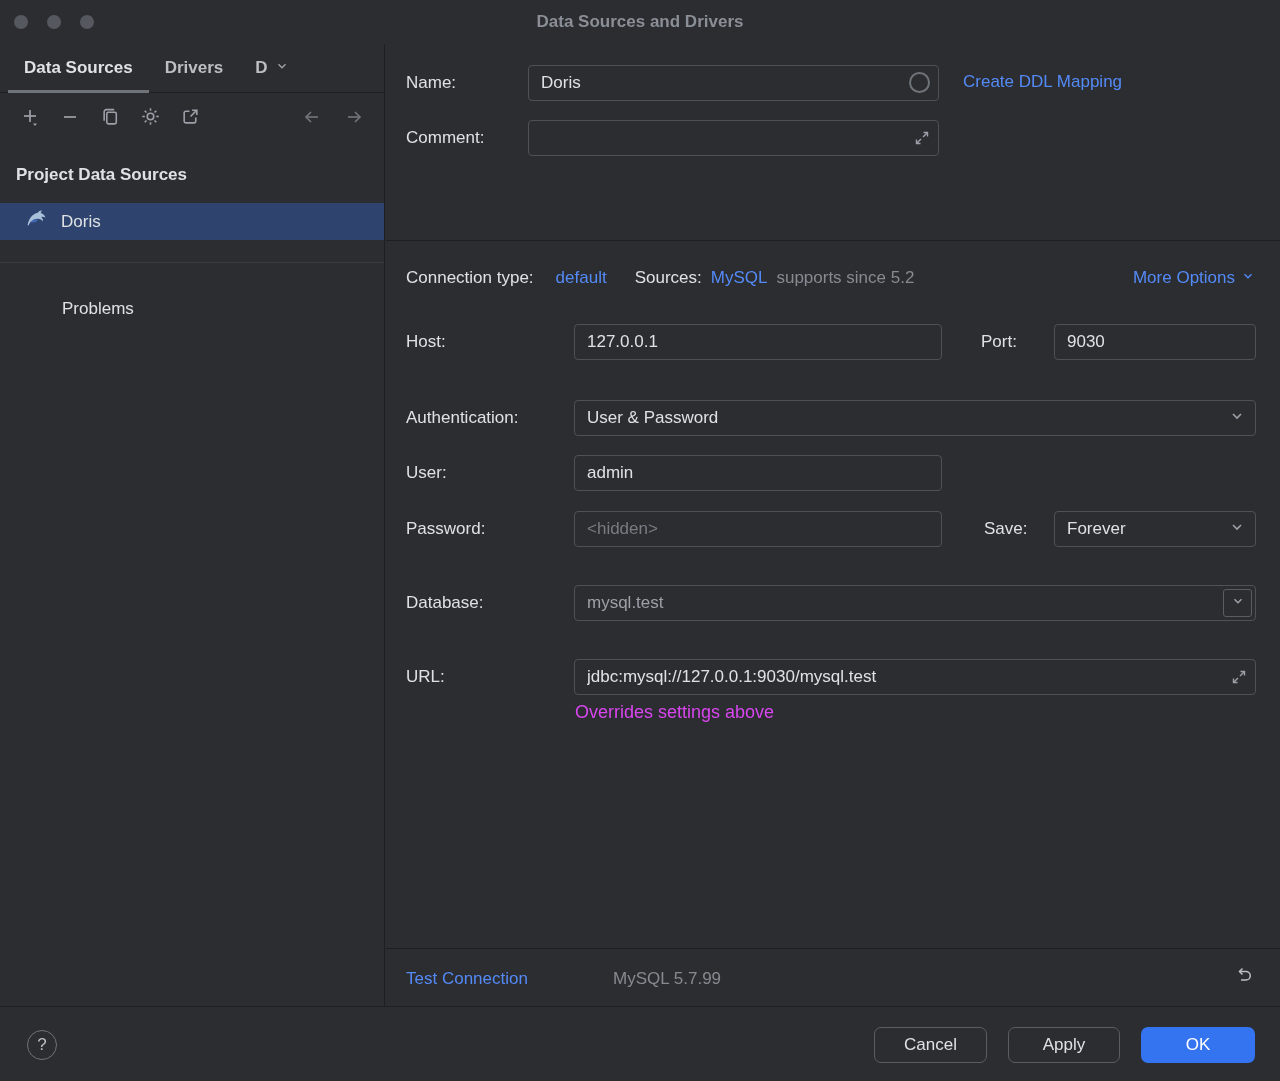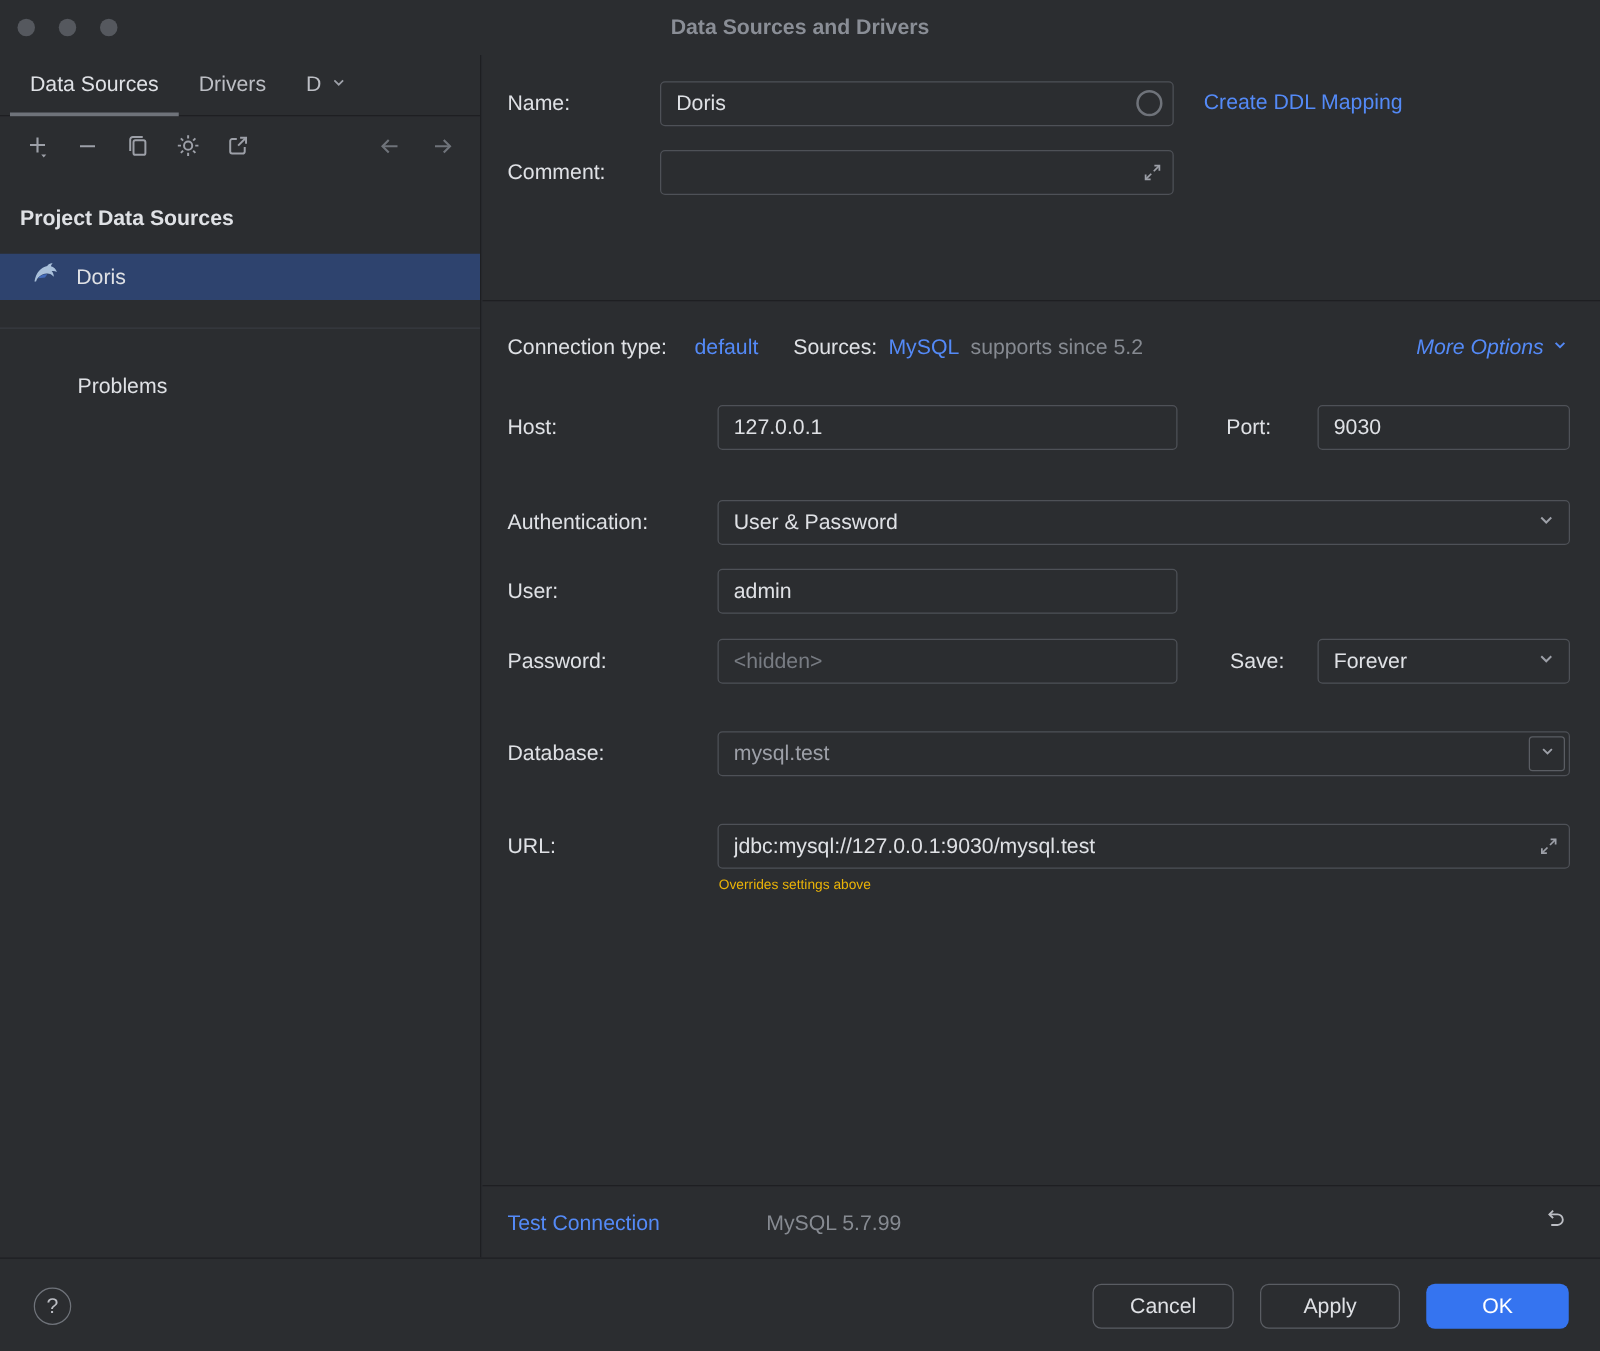--- a/index.html
+++ b/index.html
@@ -15,21 +15,21 @@
   .light { width:14px; height:14px; border-radius:50%; background:#55585e; }
   .window-title { position:absolute; left:0; right:0; top:0; height:44px;
     display:flex; align-items:center; justify-content:center;
     font-weight:700; color:#8a8e96; }
   
   .sidebar { position:absolute; top:44px; left:0; width:385px; bottom:75px;
     border-right:1px solid #1e1f22; background:#2b2d30; }
   .sidebar-tabs { height:49px; display:flex; align-items:stretch; padding-left:8px;
     border-bottom:1px solid #1e1f22; }
   .s-tab { display:flex; align-items:center; gap:7px; padding:0 16px;
-    font-weight:400; color:#bcbec4; position:relative; cursor:default; }
+    font-weight:700; color:#bcbec4; position:relative; cursor:default; }
   .s-tab.active { color:#dfe1e5; }
   .s-tab.active::after { content:""; position:absolute; left:0; right:0; bottom:-1px;
     height:3px; background:#6f737a; }
   .sidebar-toolbar { height:52px; display:flex; align-items:center; padding:0 16px; }
   .icon-btn { width:28px; height:28px; display:flex; align-items:center;
     justify-content:center; border-radius:4px; margin-right:12px; }
   .icon-btn.push-right { margin-left:auto; margin-right:14px; }
   .section-title { padding:20px 16px 0 16px; height:40px; font-weight:700; color:#dfe1e5; }
   .ds-item { margin-top:18px; height:37px; display:flex; align-items:center;
     gap:14px; padding-left:26px; color:#dfe1e5; }
@@ -51,29 +51,29 @@
   .main-tabs { position:absolute; left:0; top:150px; height:46px; display:flex; }
   .m-tab { display:flex; align-items:center; padding:0 20px; color:#dfe1e5;
     position:relative; cursor:default; }
   .m-tab.active::after { content:""; position:absolute; left:0; right:0; bottom:0;
     height:3px; background:#3574f0; }
   .hdivider { position:absolute; left:0; right:0; height:1px; background:#1e1f22; }
   .conn-row { position:absolute; left:20px; top:224px; display:flex; align-items:center; }
   .link { color:#548af7; cursor:default; text-decoration:none; }
   .muted { color:#868a91; }
   .more-options { position:absolute; right:25px; top:224px; display:flex;
-    align-items:center; gap:6px; color:#548af7;font-style:italic; }
+    align-items:center; gap:6px; color:#548af7; }
   .select { position:absolute; height:36px; border:1px solid #4e5157; border-radius:4px;
     display:flex; align-items:center; padding:0 10px 0 12px; color:#dfe1e5; background:#2b2d30; }
   .select .chev { margin-left:auto; }
   .combo-value { color:#9da0a8; }
   .combo-btn { position:absolute; right:3px; top:3px; width:29px; height:28px;
     border:1px solid #5a5d63; border-radius:3px; display:flex; align-items:center;
     justify-content:center; }
-  .small-note { position:absolute; font-size:11px; color:#eab308; }
+  .small-note { position:absolute; font-size:18px; color:#d946ef; }
   .main-footer-link { position:absolute; left:20px; top:925px; color:#548af7; }
   .driver-version { position:absolute; left:227px; top:925px; color:#868a91; }
   .revert-btn { position:absolute; right:20px; top:917px; width:32px; height:32px;
     display:flex; align-items:center; justify-content:center; border-radius:4px; }
   
   .bottom-bar { position:absolute; left:0; right:0; bottom:0; height:75px;
     border-top:1px solid #1e1f22; background:#2b2d30; }
   .help-btn { position:absolute; left:27px; top:23px; width:30px; height:30px;
     border:1px solid #6f737a; border-radius:50%; background:transparent;
     color:#bcbec4; font-size:17px; font-family:inherit;

